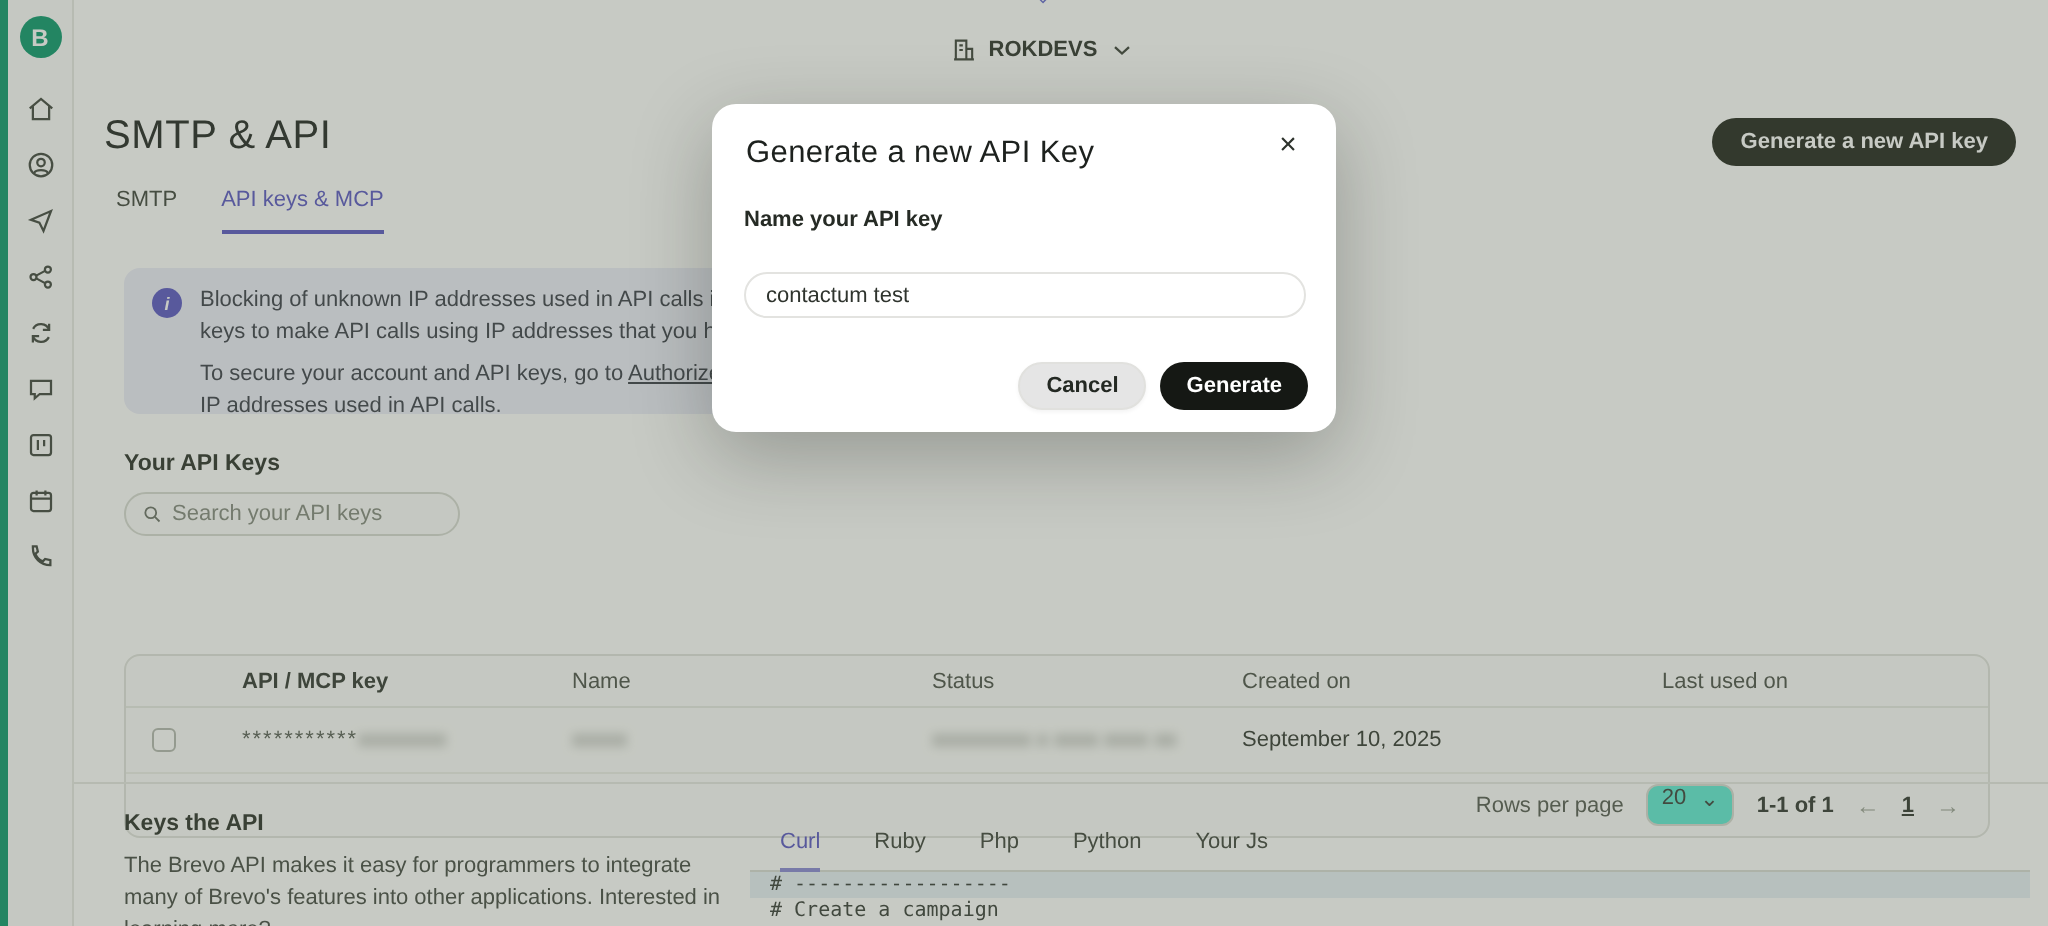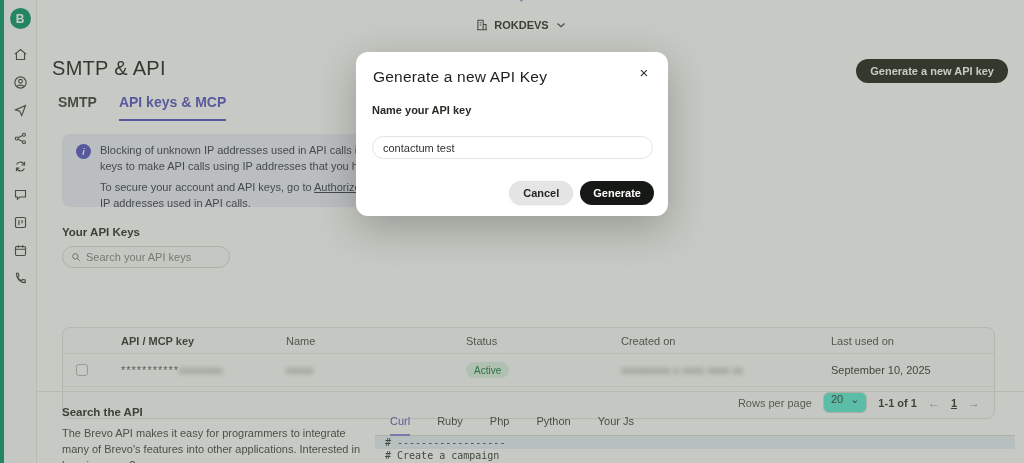--- a/index.html
+++ b/index.html
@@ -26,21 +26,21 @@
   .bell-dot { position:absolute; right:-1px; top:-1px; width:5px; height:5px; border-radius:50%; background:#c6473e; }
   .gem { color:#6468cf; font-size:14px; line-height:1; }
   .account { display:flex; align-items:center; gap:5px; font-size:11px; font-weight:bold; color:#2d332c; }
 
   
   .page-title { position:absolute; left:52px; top:57px; font-size:20px; font-weight:500; color:#23282骨4; color:#23282
   4; letter-spacing:.3px; z-index:1; color:#232824; }
   .gen-key-btn { position:absolute; right:16px; top:59px; height:24px; padding:0 14px; border-radius:13px; border:none;
                  background:#23281f; color:#fff; font-size:11px; font-weight:bold; font-family:inherit; z-index:1; }
   .tabs { position:absolute; left:58px; top:94px; display:flex; gap:22px; z-index:1; }
-  .tab { font-size:14px; font-weight:bold; color:#3f453d; padding-bottom:9px; border-bottom:2px solid transparent; }
+  .tab { font-size:11px; font-weight:normal; color:#3f453d; padding-bottom:9px; border-bottom:2px solid transparent; }
   .tab.active { color:#5a57c4; border-bottom-color:#5a57c4; }
 
   .banner { position:absolute; left:62px; top:134px; width:594px; height:73px; background:#ecedfa; border-radius:8px;
             overflow:hidden; z-index:1; }
   .banner-icon { position:absolute; left:14px; top:10px; width:15px; height:15px; border-radius:50%; background:#5a57c4;
                  color:#fff; font-size:9px; font-weight:bold; font-style:italic; display:flex; align-items:center; justify-content:center; }
   .banner-text { position:absolute; left:38px; top:8px; right:0; font-size:11px; color:#3b3f49; line-height:16px; white-space:nowrap; }
   .banner-text .gap { height:5px; }
   .banner-link { text-decoration:underline; color:#3b3f49; }
 
@@ -231,41 +231,40 @@
       <div class="key-col">API / MCP key</div>
       <div>Name</div>
       <div>Status</div>
       <div>Created on</div>
       <div>Last used on</div>
     </div>
     <div class="t-row">
       <div class="checkbox"></div>
       <div><span class="stars">***********</span><span class="blurred">xxxxxxxx</span></div>
       <div><span class="blurred">xxxxx</span></div>
-      <div><span class="badge">Active</span></div>
       <div><span class="blurred">xxxxxxxxx x xxxx xxxx xx</span></div>
       <div>September 10, 2025</div>
     </div>
     <div class="t-foot">
       <span>Rows per page</span>
       <div class="rpp-select">
         <span>20</span>
         <span>⌄</span>
       </div>
       <span class="range">1-1 of 1</span>
       <span class="pg-arrow">←</span>
       <span class="pg-num">1</span>
       <span class="pg-arrow">→</span>
     </div>
   </div>
 
   <div class="divider"></div>
 
   <section class="about">
-    <h3>Search the API</h3>
+    <h3>Keys the API</h3>
     <p>The Brevo API makes it easy for programmers to integrate many of Brevo's features into other applications. Interested in learning more?</p>
   </section>
 
   <section class="code-card">
     <div class="code-tabs">
       <div class="code-tab active">Curl</div>
       <div class="code-tab">Ruby</div>
       <div class="code-tab">Php</div>
       <div class="code-tab">Python</div>
       <div class="code-tab">Your Js</div>

